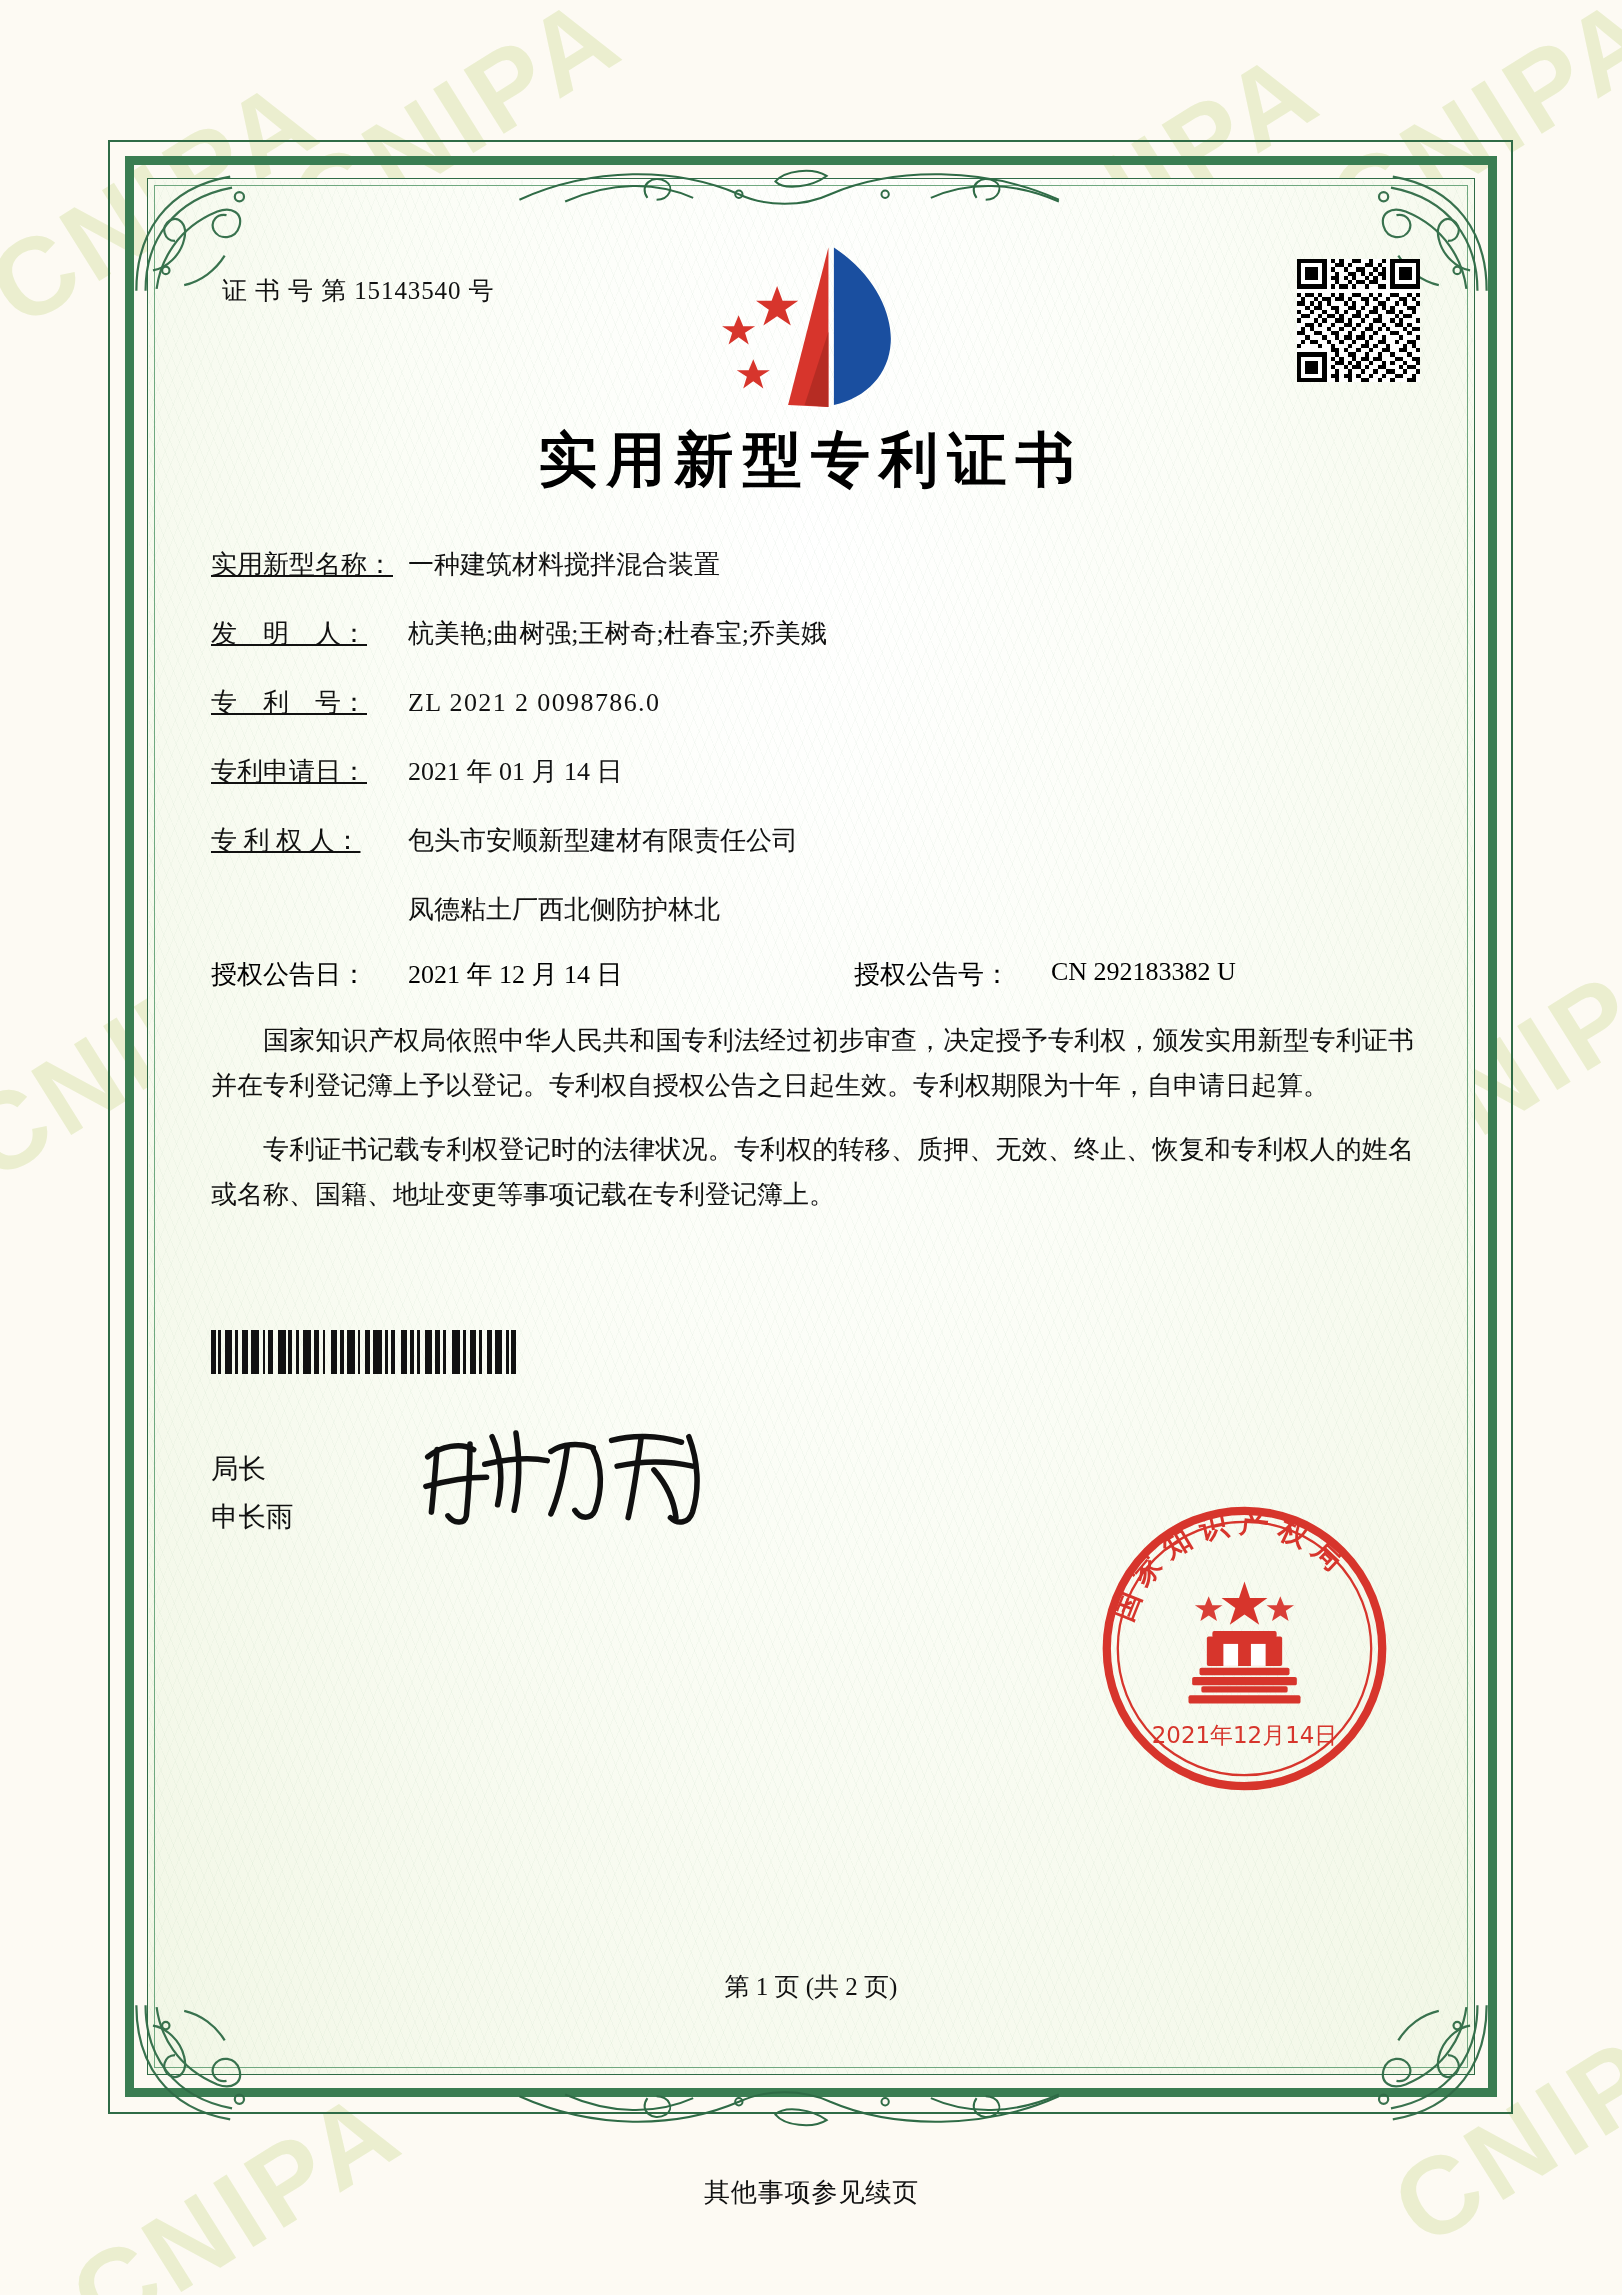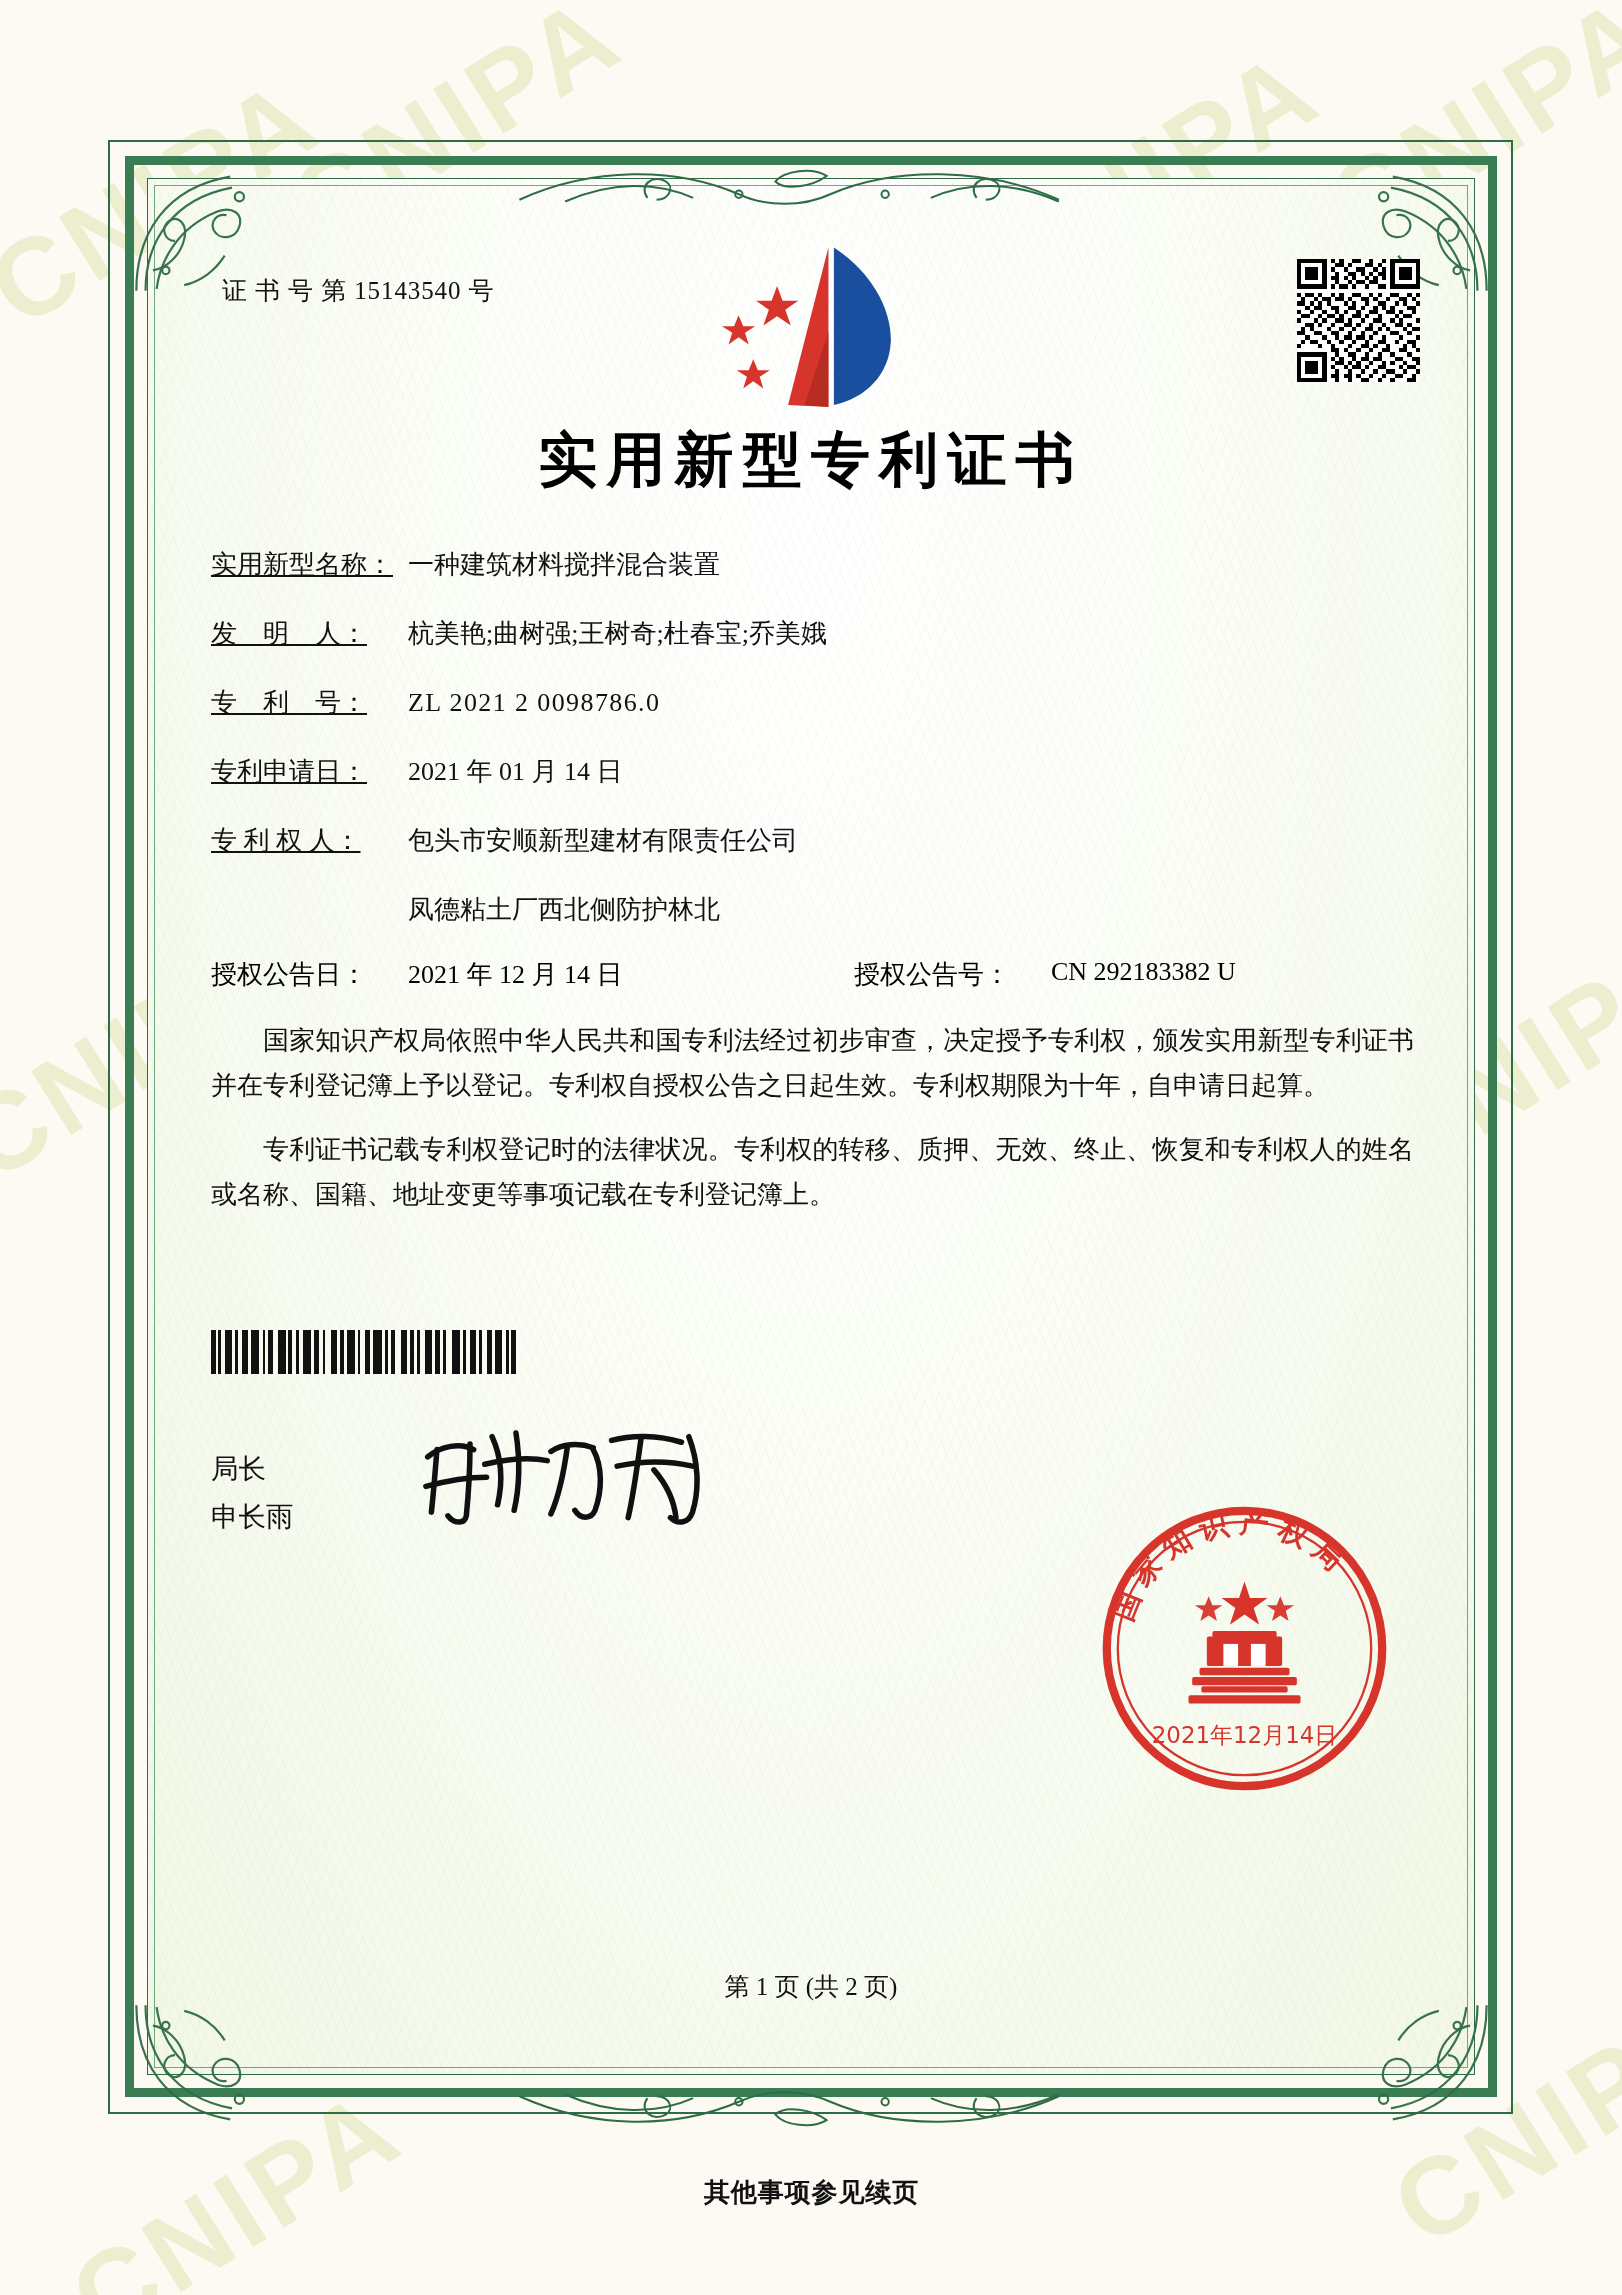--- a/index.html
+++ b/index.html
@@ -145,21 +145,21 @@
     position:absolute;right:79px;bottom:275px;width:303px;height:303px;
   }
 
   .page-no{
     position:absolute;left:0;right:0;bottom:72px;
     text-align:center;font-size:25px;color:#111;
   }
 
   .footer-note{
     position:absolute;left:0;right:0;top:2175px;
-    text-align:center;font-size:26px;color:#111;font-weight:bold;
+    text-align:center;font-size:26px;color:#111;font-weight:normal;
     letter-spacing:0.9px;
   }
 </style>
 </head>
 <body>
 
 <div class="wm" style="left:-27.5px;top:138px;font-size:110px;transform:rotate(-32deg);">CNIPA</div>
 <div class="wm" style="left:275px;top:55px;font-size:110px;transform:rotate(-32deg);">CNIPA</div>
 <div class="wm" style="left:973px;top:110px;font-size:110px;transform:rotate(-32deg);">CNIPA</div>
 <div class="wm" style="left:1313px;top:55px;font-size:110px;transform:rotate(-32deg);">CNIPA</div>

